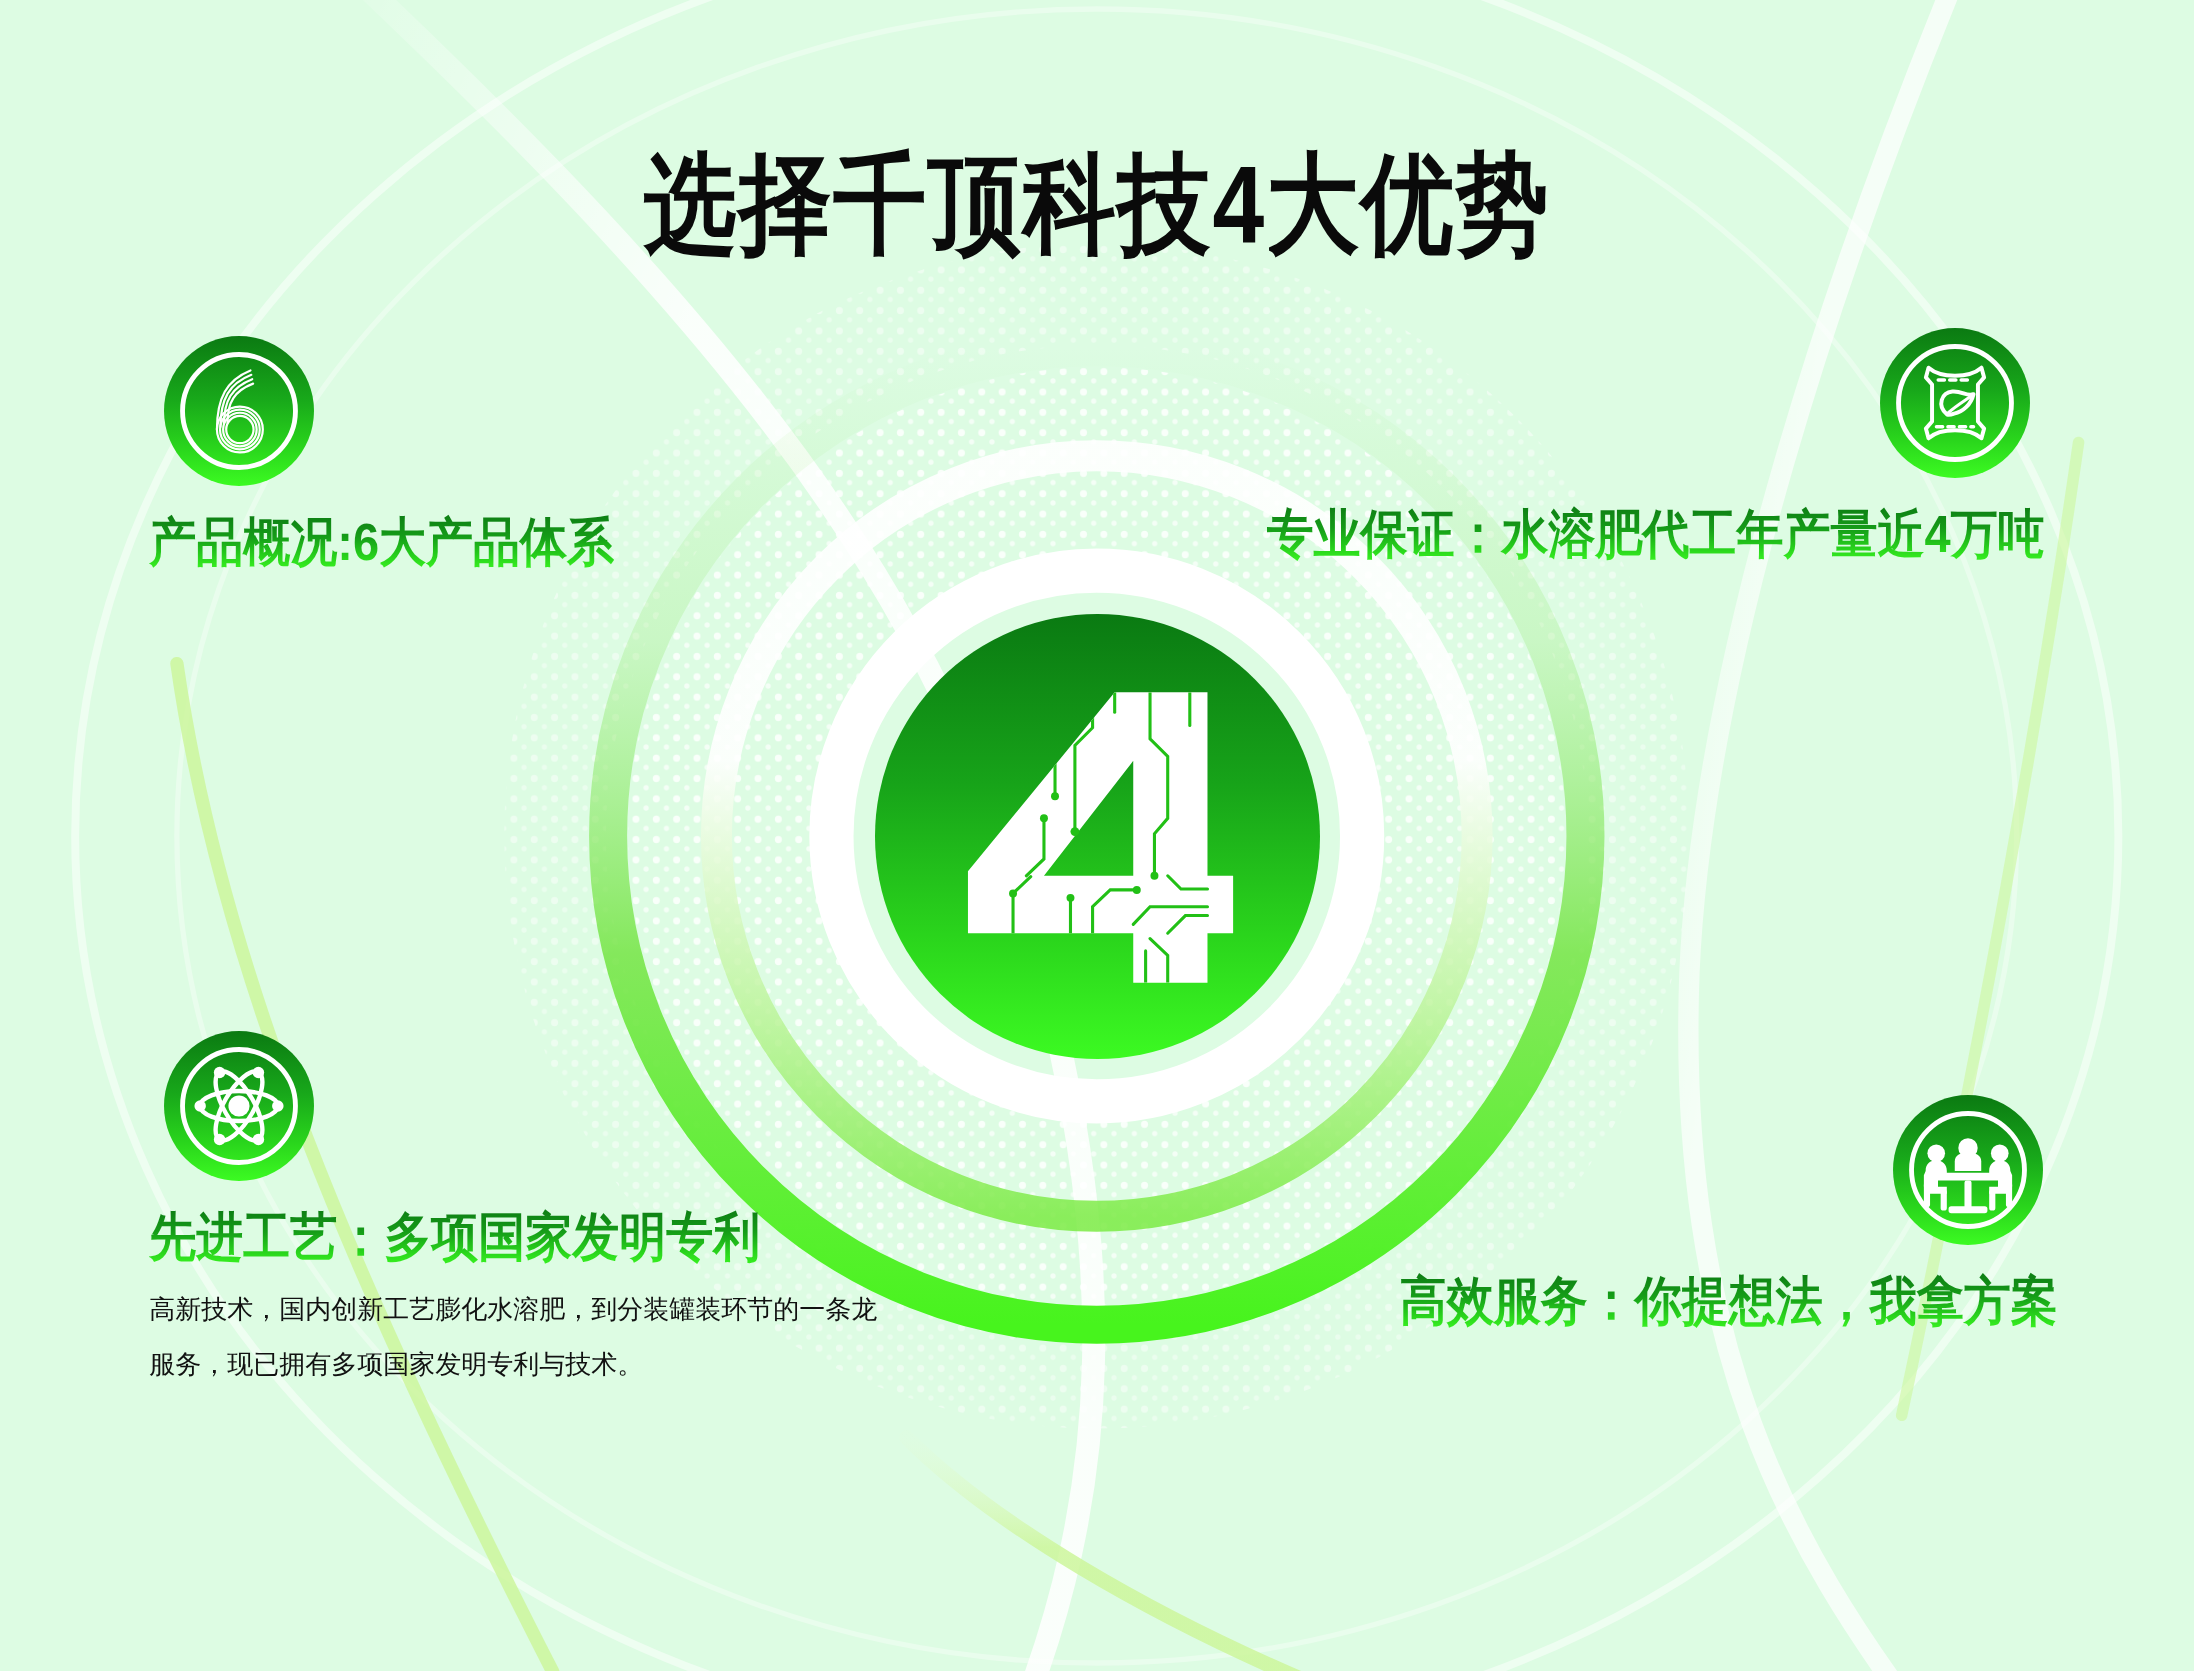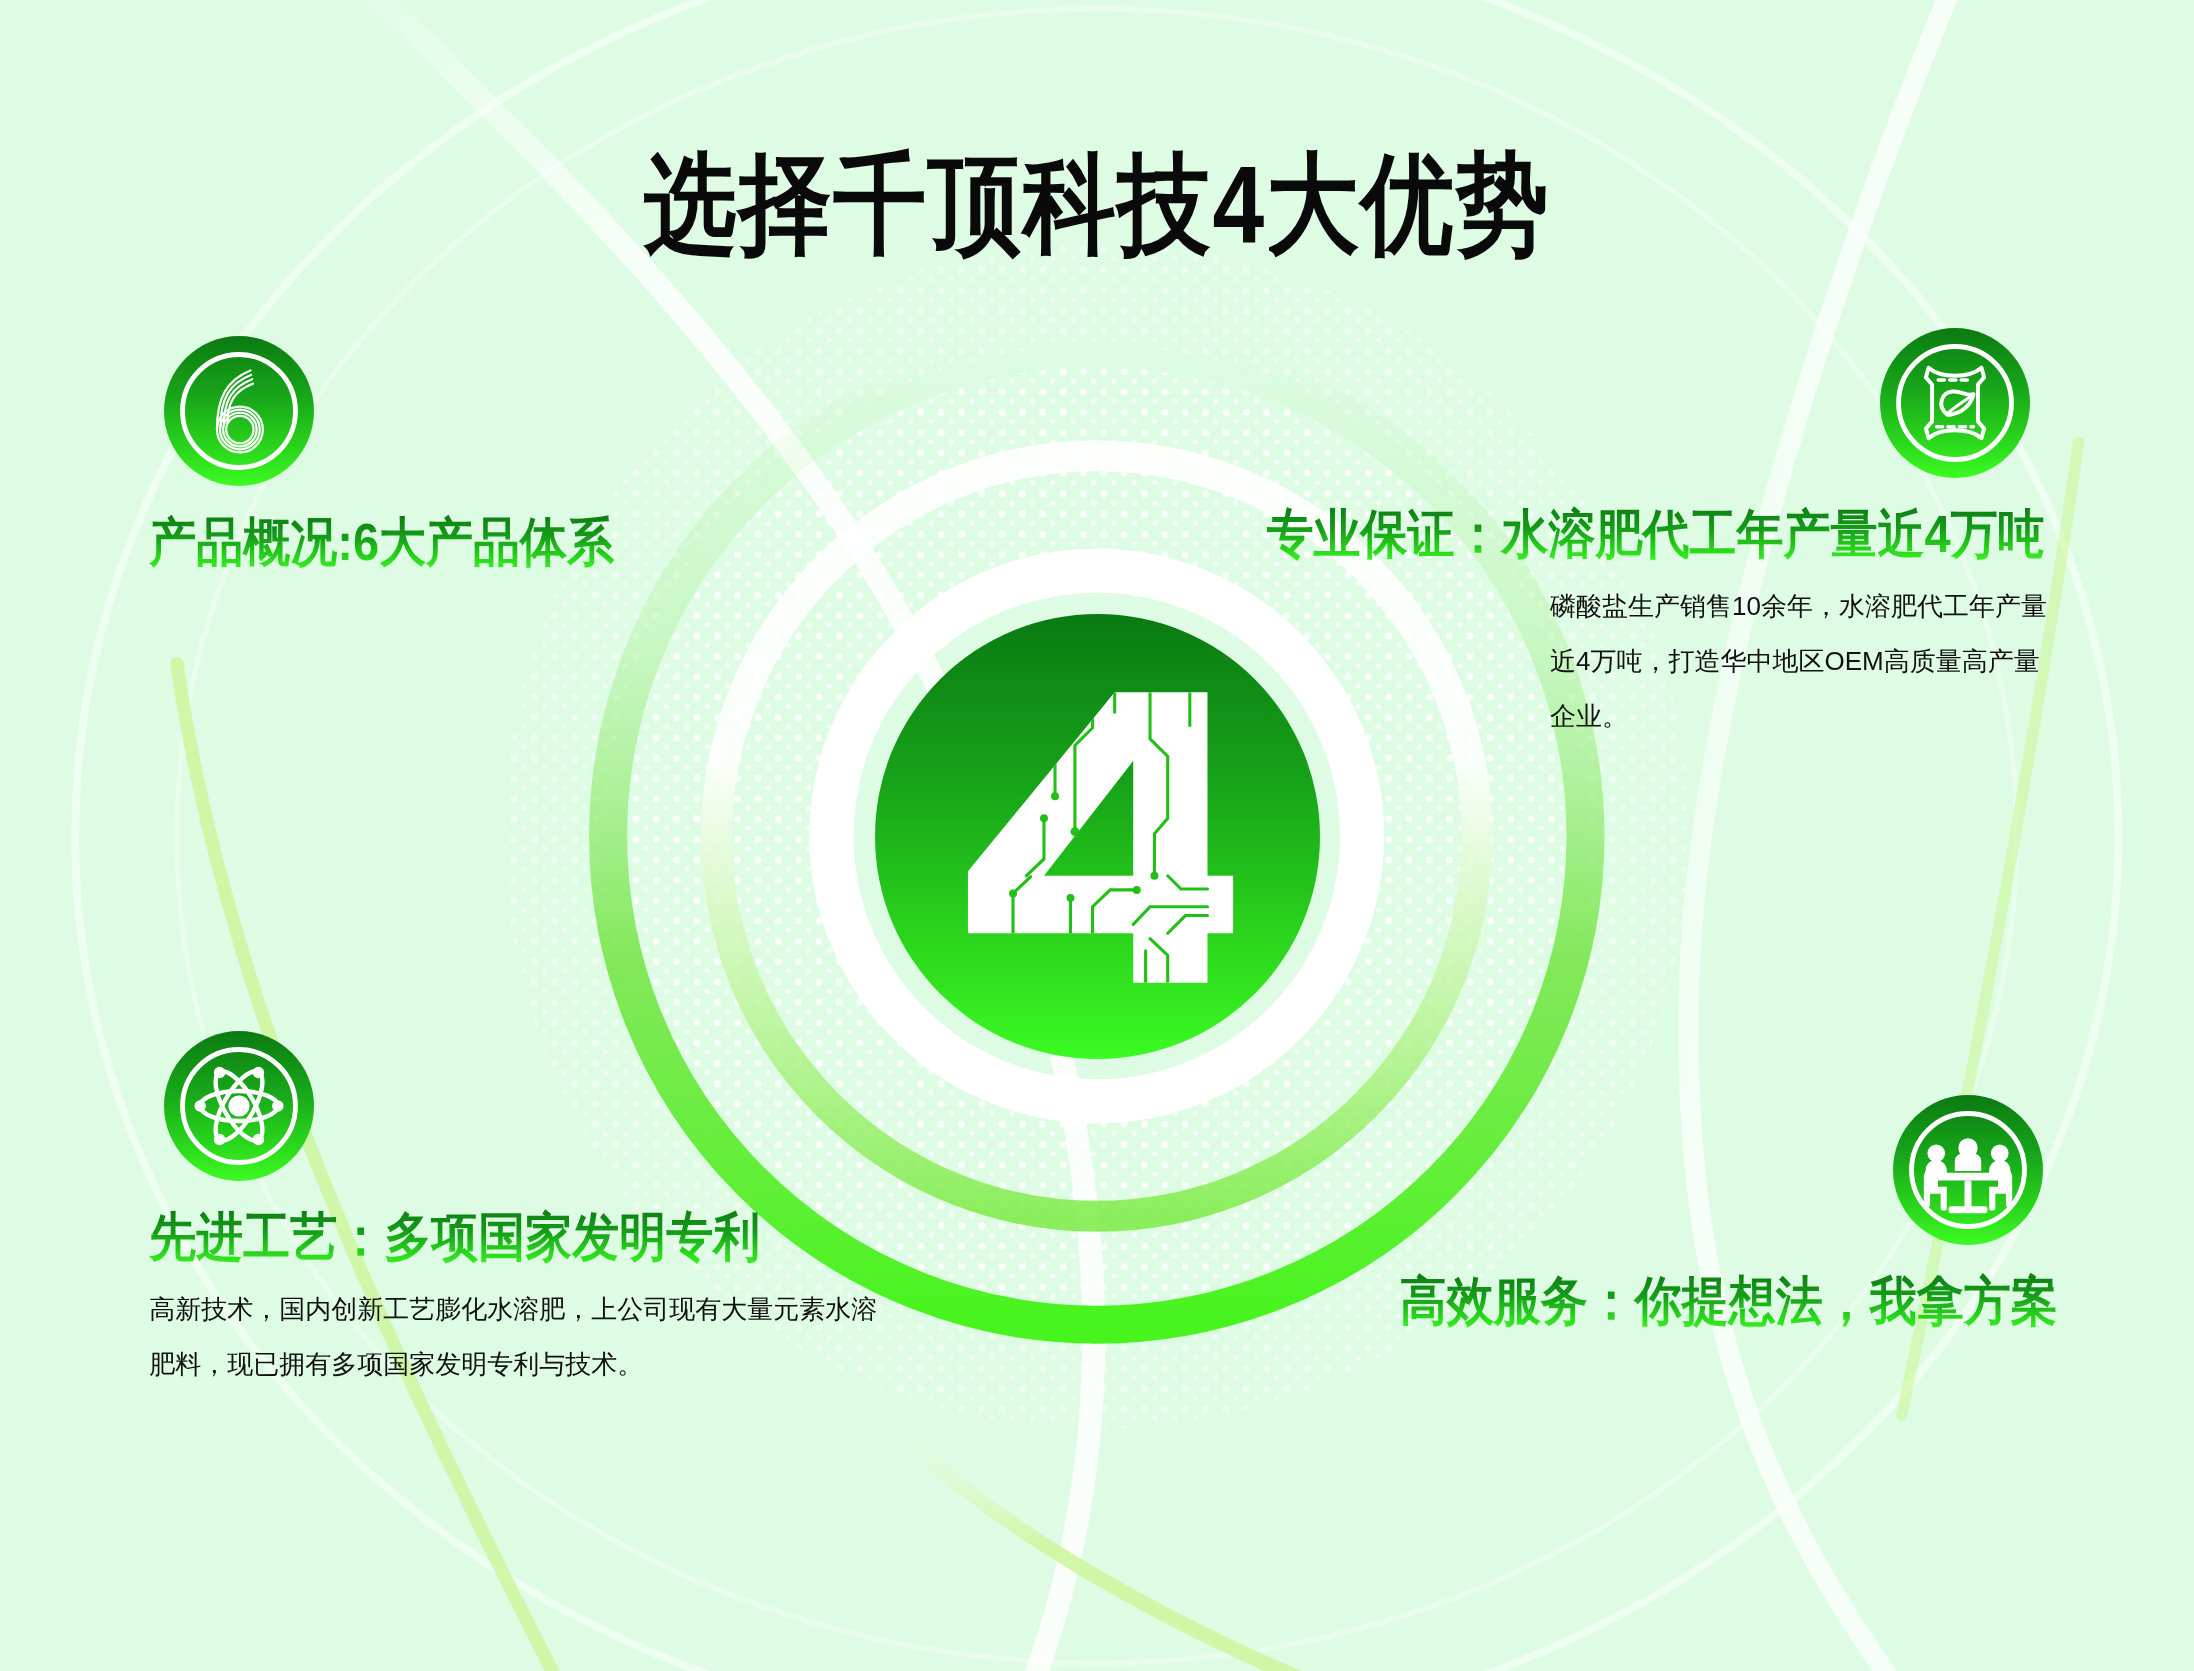--- a/index.html
+++ b/index.html
@@ -276,21 +276,20 @@
         <path d="M 132 118 L 208 118"></path>
         <path d="M 128 224 L 212 224"></path>
       </g>
 
       <path d="M 152 196 C 128 176 140 146 164 144 C 186 142 196 156 212 150
                C 206 174 188 190 168 194 C 162 196 156 197 152 196 Z" fill="none" stroke="#ffffff" stroke-width="9" stroke-linejoin="round"></path>
       <path d="M 155 192 C 170 178 190 166 210 152" fill="none" stroke="#ffffff" stroke-width="7" stroke-linecap="round"></path>
     </svg>
   </div>
   <div class="quad-heading">专业保证：水溶肥代工年产量近4万吨</div>
-  <div class="quad-body">磷酸盐生产销售10余年，水溶肥代工年产量近4万吨，打造华中地区OEM高质量高产量企业。</div>
 </div>
 
 <div class="quad" id="quad-bl">
   <div class="quad-icon">
     <svg viewBox="0 0 340 340" xmlns="http://www.w3.org/2000/svg">
       <circle cx="170" cy="170" r="128" fill="none" stroke="#ffffff" stroke-width="11"></circle>
       <g fill="none" stroke="#ffffff" stroke-width="10" stroke-linecap="round">
         <ellipse cx="170" cy="170" rx="88" ry="34" transform="rotate(0 170 170)"></ellipse>
         <ellipse cx="170" cy="170" rx="88" ry="34" transform="rotate(60 170 170)"></ellipse>
         <ellipse cx="170" cy="170" rx="88" ry="34" transform="rotate(120 170 170)"></ellipse>
@@ -300,21 +299,21 @@
         <circle cx="258" cy="170" r="13"></circle>
         <circle cx="82" cy="170" r="13"></circle>
         <circle cx="214" cy="94" r="13"></circle>
         <circle cx="126" cy="246" r="13"></circle>
         <circle cx="214" cy="246" r="13"></circle>
         <circle cx="126" cy="94" r="13"></circle>
       </g>
     </svg>
   </div>
   <div class="quad-heading">先进工艺：多项国家发明专利</div>
-  <div class="quad-body">高新技术，国内创新工艺膨化水溶肥，上公司现有大量元素水溶肥料，现已拥有多项国家发明专利与技术。</div>
+  <div class="quad-body">高新技术，国内创新工艺膨化水溶肥，到分装罐装环节的一条龙服务，现已拥有多项国家发明专利与技术。</div>
 </div>
 
 <div class="quad" id="quad-br">
   <div class="quad-icon">
     <svg viewBox="0 0 340 340" xmlns="http://www.w3.org/2000/svg">
       <circle cx="170" cy="170" r="128" fill="none" stroke="#ffffff" stroke-width="11"></circle>
       <g fill="#ffffff">
 
         <circle cx="170" cy="120" r="22"></circle>
         <path d="M 140 150 C 140 138 152 130 170 130 C 188 130 200 138 200 150

